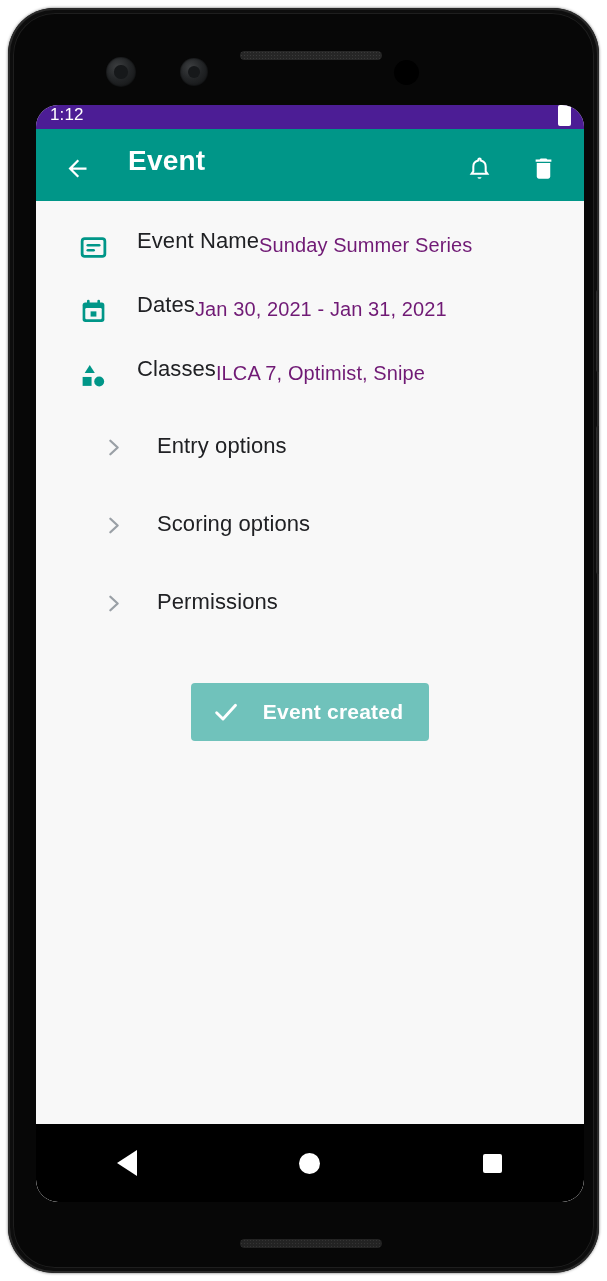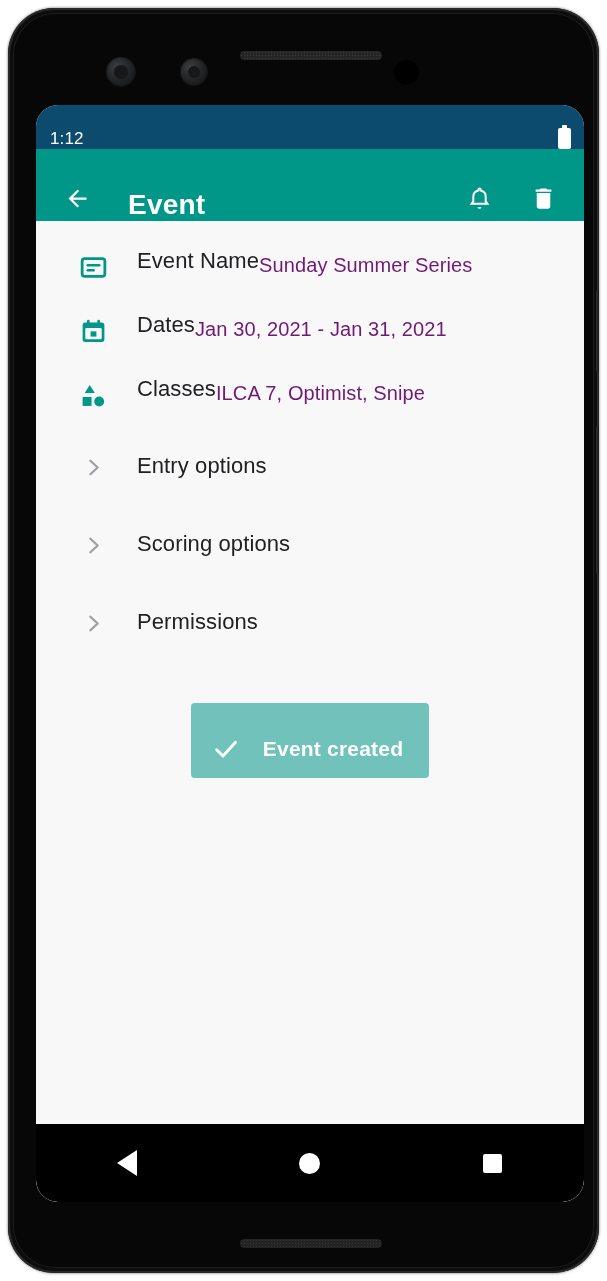--- a/index.html
+++ b/index.html
@@ -100,24 +100,24 @@
     overflow: hidden;
     border-top-left-radius: 22px;
     border-top-right-radius: 22px;
     border-bottom-left-radius: 22px;
     border-bottom-right-radius: 22px;
   }
 
   
   #status-bar {
     position: relative;
-    height: 44px;
-    background: #0c4a6e;
-    display: flex;
-    align-items: flex-end;
+    height: 24px;
+    background: #4c1d95;
+    display: flex;
+    align-items: flex-start;
     justify-content: space-between;
     padding: 0 13px 0 14px;
     box-sizing: border-box;
   }
   #status-time {
     color: #ffffff;
     font-size: 17px;
     letter-spacing: .1px;
   }
   #battery-icon {
@@ -134,22 +134,22 @@
     width: 5px; height: 3px;
     background: #ffffff;
     border-radius: 1px 1px 0 0;
   }
 
   
   #app-bar {
     height: 72px;
     background: #009688;
     display: flex;
-    align-items: flex-end;
-    padding: 0 18px 0 18px;
+    align-items: flex-start;
+    padding: 16px 18px 0 18px;
     box-sizing: border-box;
   }
   #app-bar-title {
     color: #ffffff;
     font-size: 28px;
     font-weight: bold;
     margin-left: 28px;
     letter-spacing: .2px;
     flex: 1;
   }
@@ -197,36 +197,37 @@
   .row-value {
     font-size: 20px;
     color: #701a75;
     line-height: 30px;
     margin-top: 3px;
     letter-spacing: .1px;
   }
   .row.nav {
     align-items: center;
     min-height: 78px;
+    margin-left: 20px;
   }
   .row.nav .row-text { margin-left: 27px; }
   .row.nav .row-label { font-size: 22px; }
 
   
   #snackbar-wrap {
     display: flex;
     justify-content: center;
     margin-top: 42px;
   }
   #snackbar {
     display: inline-flex;
     align-items: center;
     background: rgba(0,150,136,0.55);
     border-radius: 4px;
-    padding: 31px 26px 14px 20px;
+    padding: 14px 26px 14px 20px;
   }
   #snackbar-text {
     color: #ffffff;
     font-size: 21px;
     font-weight: bold;
     margin-left: 22px;
     letter-spacing: .2px;
   }
 
   

